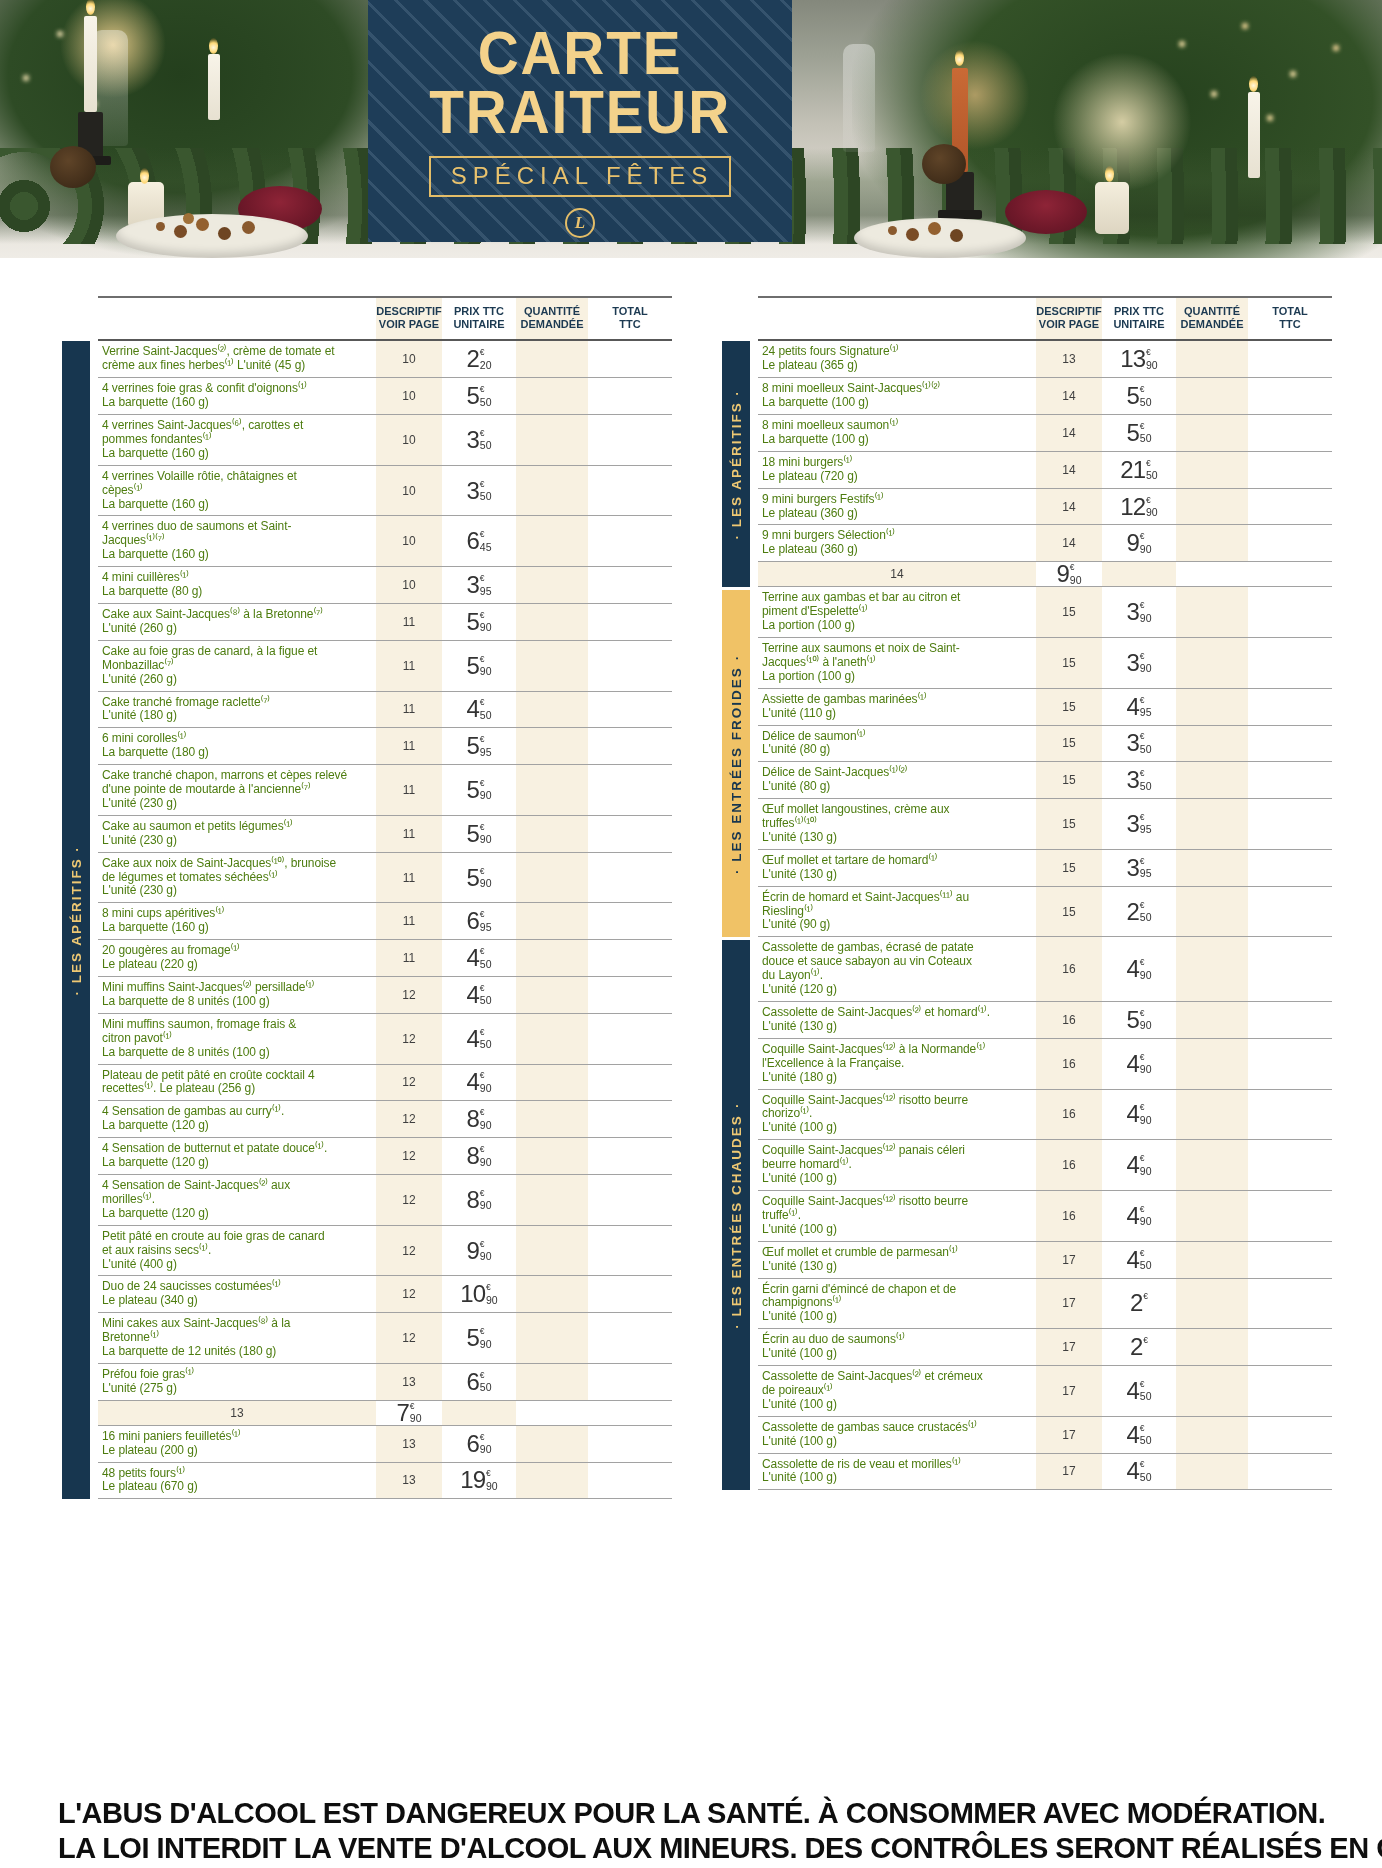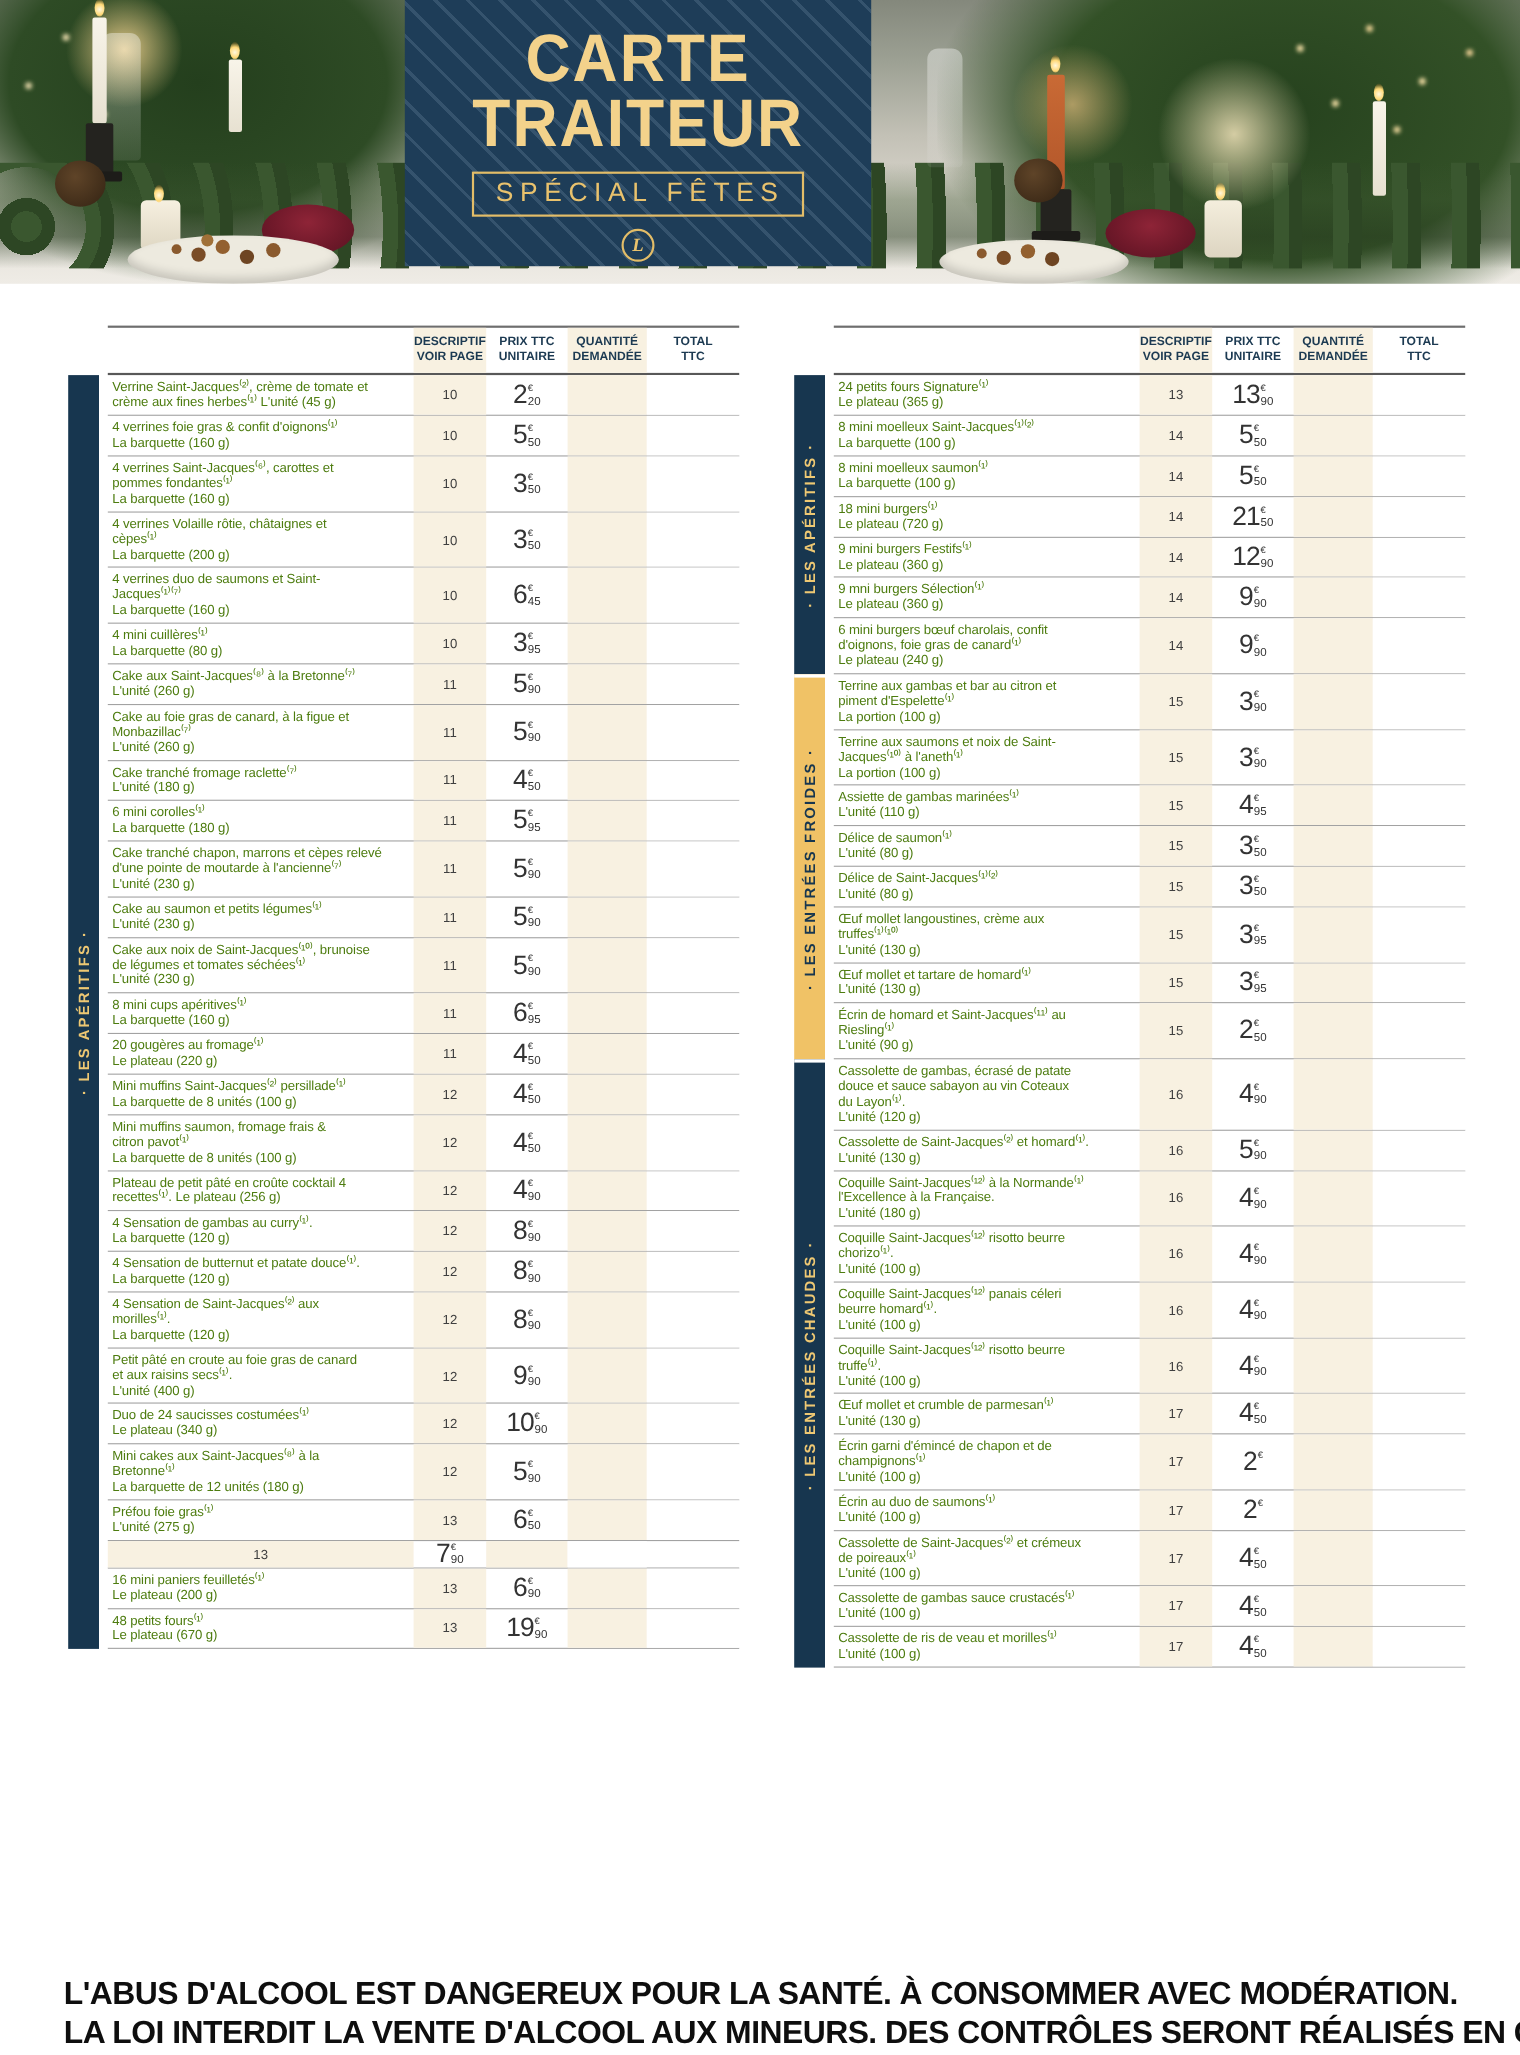--- a/index.html
+++ b/index.html
@@ -217,21 +217,21 @@
         <span class="pc-c">50</span>
       </span>
     </div>
     <div class="cell qty"></div>
     <div class="cell total"></div>
   </div>
 
   <div class="row">
     <div class="cell desc">4 verrines Volaille rôtie, châtaignes et
 cèpes⁽¹⁾
-La barquette (200 g)</div>
+La barquette (160 g)</div>
     <div class="cell pgc">10</div>
     <div class="cell price">
       <span class="pe">3</span>
       <span class="ps">
         <span class="pc-e">€</span>
         <span class="pc-c">50</span>
       </span>
     </div>
     <div class="cell qty"></div>
     <div class="cell total"></div>
@@ -709,23 +709,20 @@
       <span class="ps">
         <span class="pc-e">€</span>
         <span class="pc-c">90</span>
       </span>
     </div>
     <div class="cell qty"></div>
     <div class="cell total"></div>
   </div>
 
   <div class="row">
-    <div class="cell desc">6 mini burgers bœuf charolais, confit
-d'oignons, foie gras de canard⁽¹⁾
-Le plateau (240 g)</div>
     <div class="cell pgc">14</div>
     <div class="cell price">
       <span class="pe">9</span>
       <span class="ps">
         <span class="pc-e">€</span>
         <span class="pc-c">90</span>
       </span>
     </div>
     <div class="cell qty"></div>
     <div class="cell total"></div>

